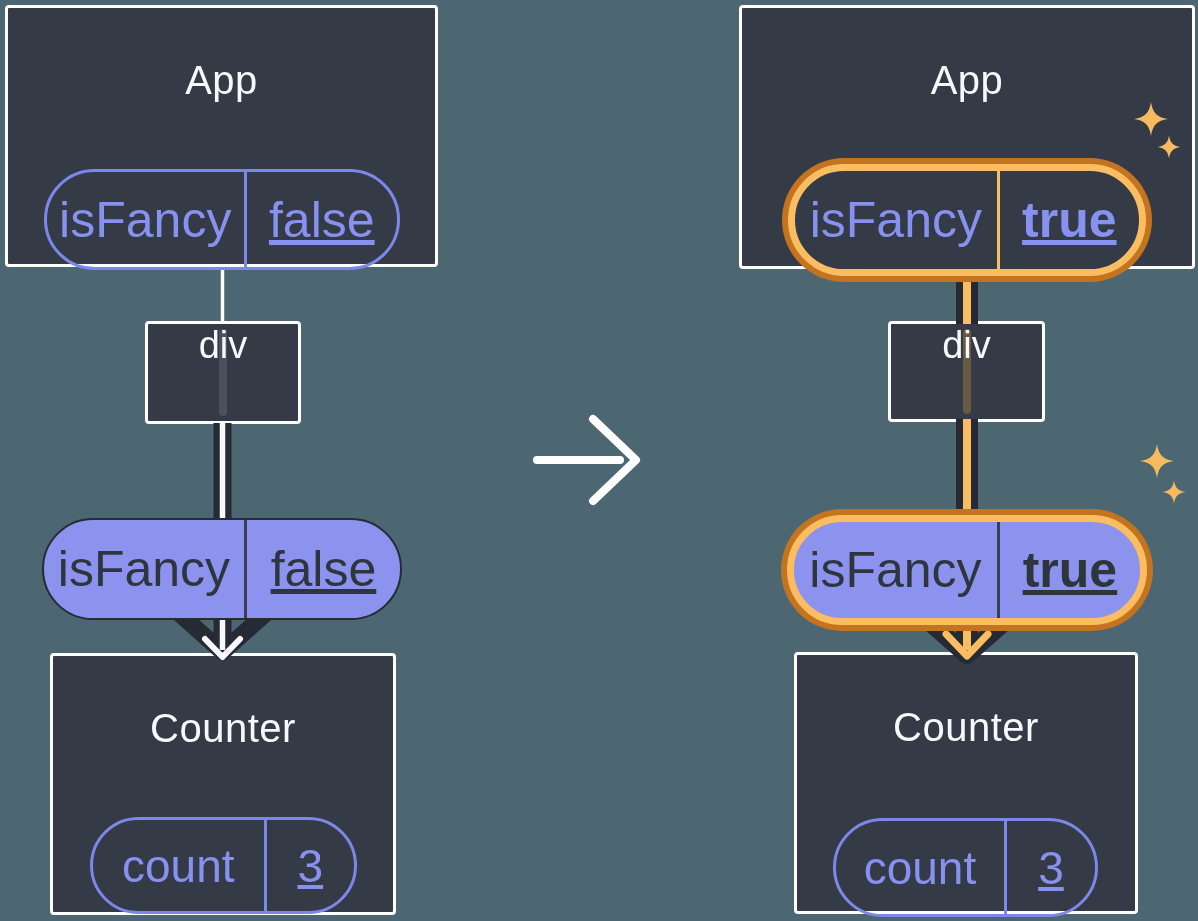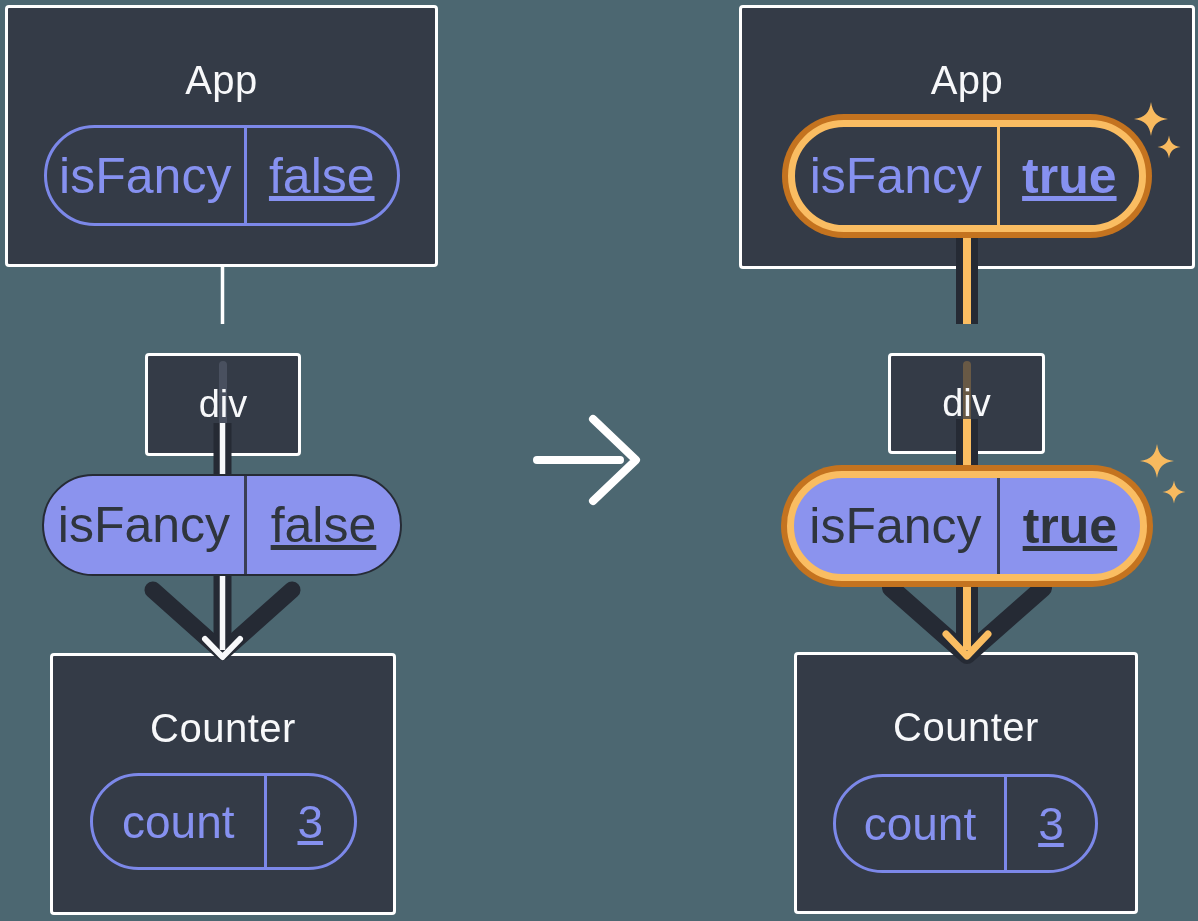--- a/index.html
+++ b/index.html
@@ -25,36 +25,37 @@
   }
   .card-title {
     position: absolute;
     left: 0; right: 0; top: 44px;
     height: 56px;
     display: flex; align-items: center; justify-content: center;
     font-size: 40px;
     color: #F7F8FA;
     letter-spacing: 0.5px;
   }
-  .div-card { display: flex; align-items: center; justify-content: center; margin-top: 32px; }
+  .div-card { display: flex; align-items: flex-start; justify-content: center; }
   .div-label { position: relative; z-index: 1; font-size: 38px; color: #F7F8FA; }
   .ghost {
     position: absolute; left: 50%; transform: translateX(-50%);
     top: 5px; bottom: 5px; width: 8px; border-radius: 4px; z-index: 0;
   }
   .ghost.white-ghost  { background: rgba(205,214,238,0.14); }
   .ghost.orange-ghost { background: rgba(224,158,66,0.30); }
   
   .pill {
     position: absolute;
     display: flex;
     align-items: stretch;
     border-radius: 999px;
     z-index: 3;
     font-size: 50px;
+    margin-top: 44px;
   }
   .cell { display: flex; align-items: center; justify-content: center; white-space: nowrap; }
   .cell.name  { border-right: 3px solid; }
   .cell.value { flex: 1; text-decoration: underline; }
   .pill.outline { border: 3px solid #7C88E9; color: #8691F0; }
   .pill.outline .cell.name { border-right-color: #7C88E9; }
   .pill.solid { background: #8B93EE; color: #2F353D; border: 2.5px solid #262B35; }
   .pill.solid .cell.name { border-right-color: #3A3F55; }
   .pill.ringed {
     border: 7px solid #FABD62;

